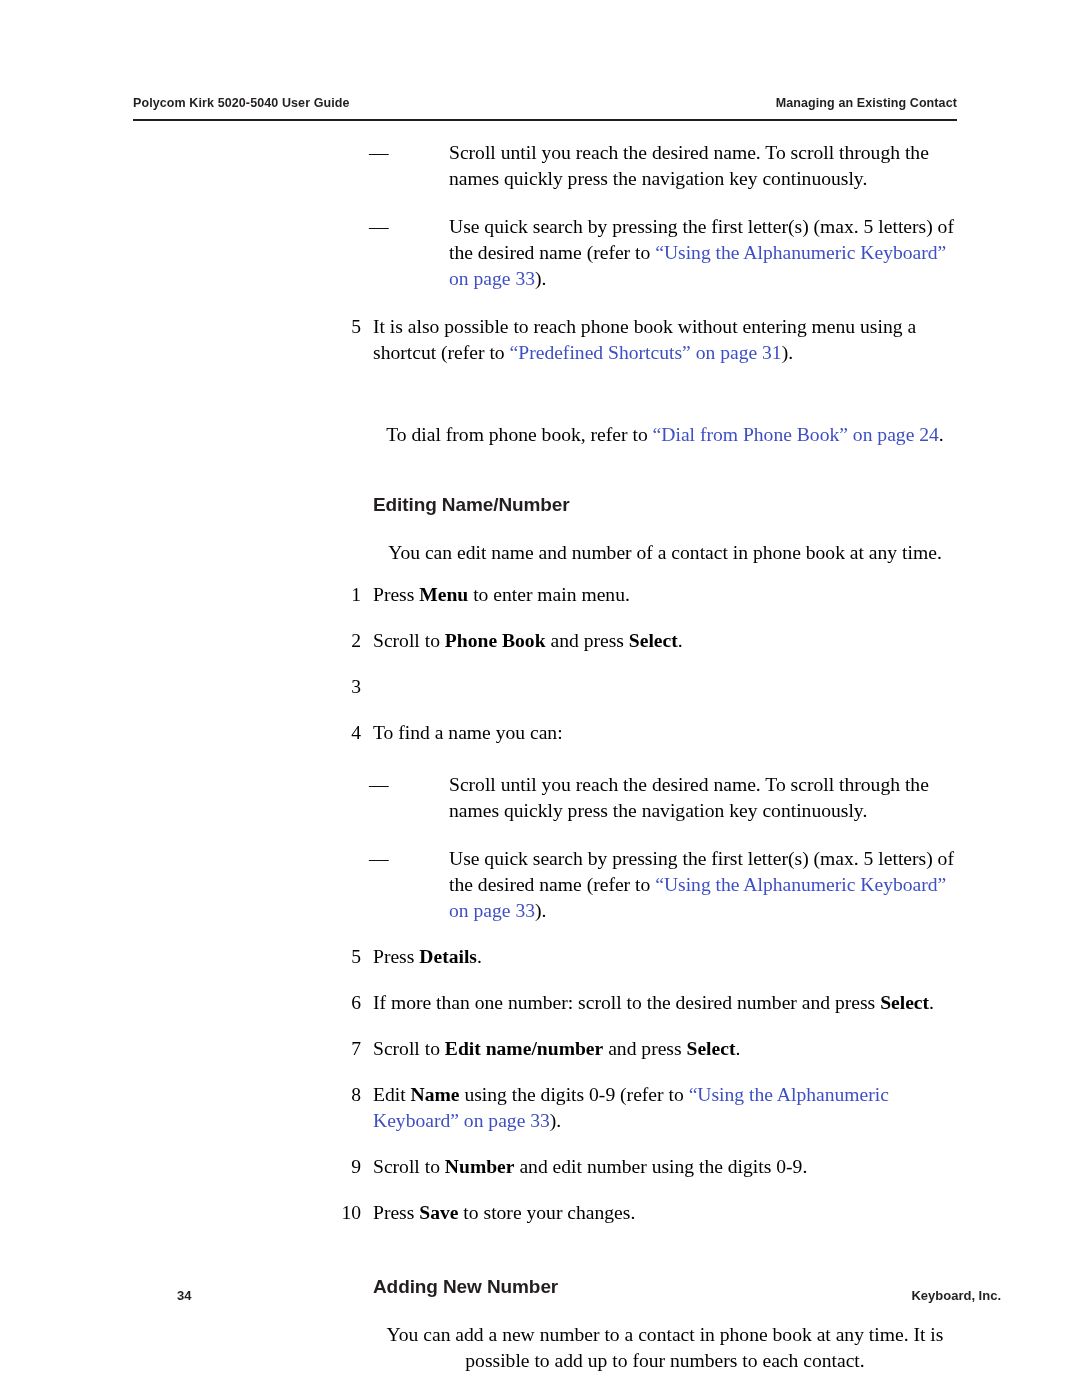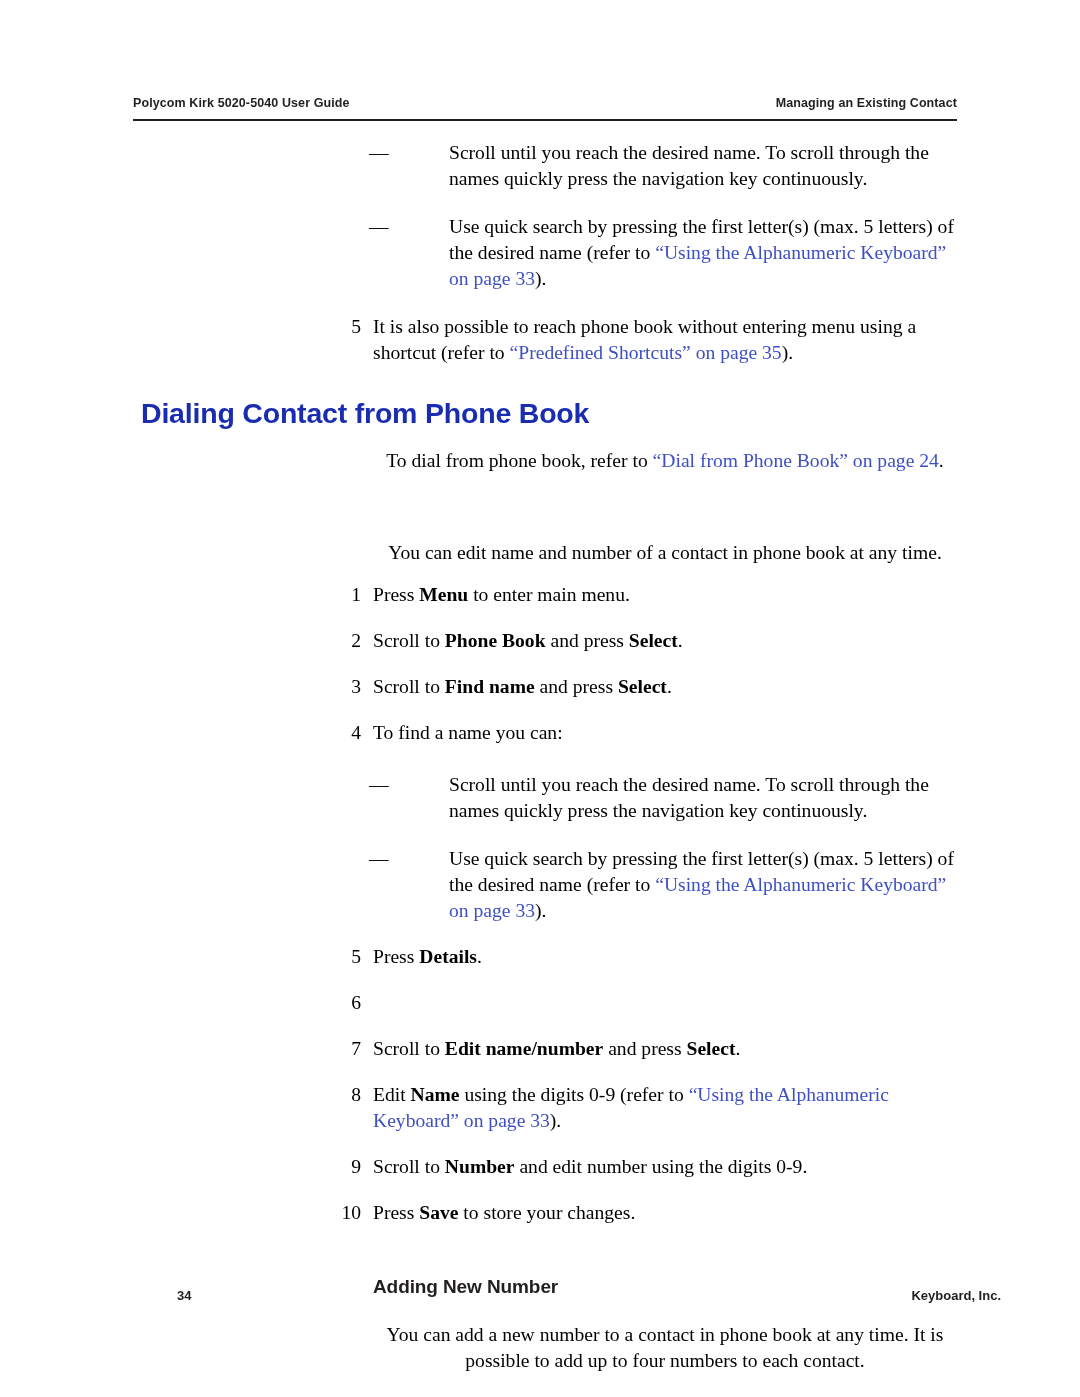--- a/index.html
+++ b/index.html
@@ -169,54 +169,53 @@
 
     <div class="dash-item">
       <span class="dash">—</span>
       <span class="dash-body"><span>Use quick search by pressing the first letter(s) (max. 5 letters) of the desired name (refer to </span><span class="link">“Using the Alphanumeric Keyboard” on page 33</span><span>).</span></span>
     </div>
 
     <div class="sp-a"></div>
 
     <div class="num-item">
       <span class="num">5</span>
-      <span class="num-body"><span>It is also possible to reach phone book without entering menu using a shortcut (refer to </span><span class="link">“Predefined Shortcuts” on page 35</span><span>).</span></span>
+      <span class="num-body"><span>It is also possible to reach phone book without entering menu using a shortcut (refer to </span><span class="link">“Predefined Shortcuts” on page 31</span><span>).</span></span>
     </div>
 
     <div class="sp-e"></div>
 
-    <h1 class="section-title">Dialing Contact from Phone Book</h1>
 
     <div class="sp-c"></div>
 
     <p class="para"><span>To dial from phone book, refer to </span><span class="link">“Dial from Phone Book” on page 24</span><span>.</span></p>
 
     <div class="sp-g"></div>
 
+    <h2 class="sub-title">Editing Name/Number</h2>
 
     <div class="sp-c"></div>
 
     <p class="para">You can edit name and number of a contact in phone book at any time.</p>
 
     <div class="sp-f"></div>
 
     <div>
       <div class="num-item">
         <span class="num">1</span>
         <span class="num-body"><span>Press </span><span class="bold">Menu</span><span> to enter main menu.</span></span>
       </div>
       <div class="sp-f"></div>
       <div class="num-item">
         <span class="num">2</span>
         <span class="num-body"><span>Scroll to </span><span class="bold">Phone Book</span><span> and press </span><span class="bold">Select</span><span>.</span></span>
       </div>
       <div class="sp-f"></div>
       <div class="num-item">
         <span class="num">3</span>
-        <span class="num-body"><span>Scroll to </span><span class="bold">Find name</span><span> and press </span><span class="bold">Select</span><span>.</span></span>
       </div>
       <div class="sp-f"></div>
       <div class="num-item">
         <span class="num">4</span>
         <span class="num-body">To find a name you can:</span>
       </div>
     </div>
 
     <div class="sp-c"></div>
 
@@ -235,20 +234,21 @@
     <div class="sp-f"></div>
 
     <div>
       <div class="num-item">
         <span class="num">5</span>
         <span class="num-body"><span>Press </span><span class="bold">Details</span><span>.</span></span>
       </div>
       <div class="sp-f"></div>
       <div class="num-item">
         <span class="num">6</span>
+        <span class="num-body"><span>If more than one number: scroll to the desired number and press </span><span class="bold">Select</span><span>.</span></span>
       </div>
       <div class="sp-f"></div>
       <div class="num-item">
         <span class="num">7</span>
         <span class="num-body"><span>Scroll to </span><span class="bold">Edit name/number</span><span> and press </span><span class="bold">Select</span><span>.</span></span>
       </div>
       <div class="sp-f"></div>
       <div class="num-item">
         <span class="num">8</span>
         <span class="num-body"><span>Edit </span><span class="bold">Name</span><span> using the digits 0-9 (refer to </span><span class="link">“Using the Alphanumeric Keyboard” on page 33</span><span>).</span></span>

